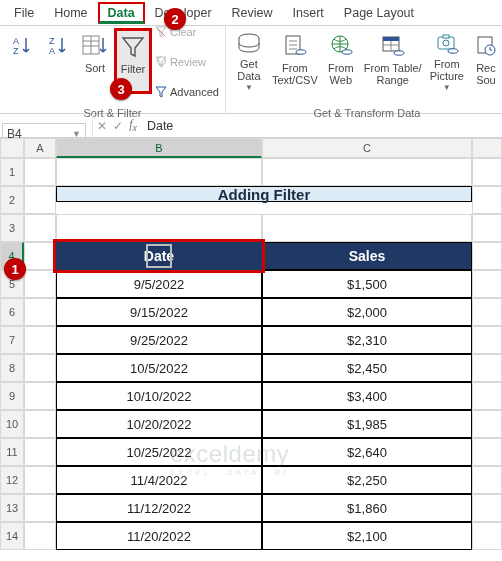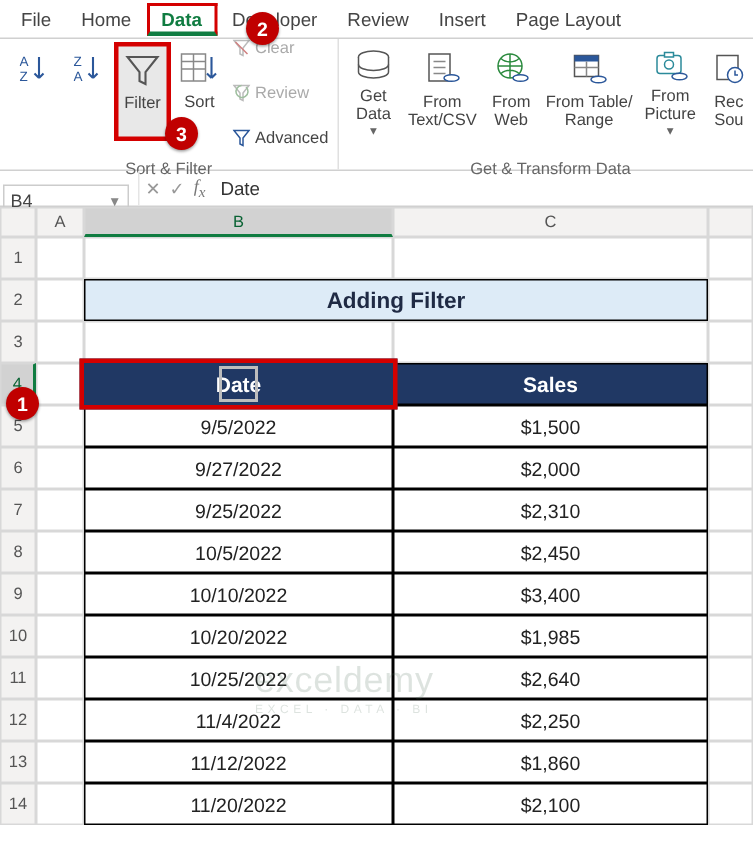--- a/index.html
+++ b/index.html
@@ -183,21 +183,21 @@
   .title-row {
     grid-column: 3 / span 2;
     background: #ddebf7;
     border: 1.5px solid #000;
     display: flex;
     align-items: center;
     justify-content: center;
     font-weight: 700;
     font-size: 15px;
     color: #1f2a44;
-    height: 28px;
+    height: 16px;
   }
   .th-cell {
     background: #203864;
     color: #fff;
     font-weight: 700;
     font-size: 14px;
     display: flex;
     align-items: center;
     justify-content: center;
     border: 1.5px solid #000;
@@ -288,39 +288,39 @@
       </div>
       <div class="big-btn" style="min-width:20px">
         <div class="icon-box">
           <svg width="18" height="22" viewBox="0 0 18 22">
               <text x="0" y="9" font-size="9" fill="#2b579a">Z</text>
               <text x="0" y="19" font-size="9" fill="#2b579a">A</text>
               <path d="M13 3v14m0 0l-3-3m3 3l3-3" stroke="#2b579a" stroke-width="1.4" fill="none"></path>
             </svg>
         </div>
       </div>
-      <div class="big-btn filter-box">
-        <div class="icon-box">
-          <svg width="26" height="26" viewBox="0 0 26 26">
-              <path d="M3 4h20l-8 10v8l-4-2v-6z" fill="#e8e8e8" stroke="#555" stroke-width="1.4"></path>
-            </svg>
-        </div>
-        <div class="lbl">Filter</div>
-      </div>
       <div class="big-btn">
         <div class="icon-box">
           <svg width="26" height="24" viewBox="0 0 26 24">
               <rect x="1" y="2" width="16" height="18" fill="#fff" stroke="#888"></rect>
               <line x1="1" y1="7" x2="17" y2="7" stroke="#888"></line>
               <line x1="1" y1="12" x2="17" y2="12" stroke="#888"></line>
               <line x1="9" y1="2" x2="9" y2="20" stroke="#888"></line>
               <path d="M21 4v14m0 0l-3-3m3 3l3-3" stroke="#2b579a" stroke-width="1.4" fill="none"></path>
             </svg>
         </div>
         <div class="lbl">Sort</div>
+      </div>
+      <div class="big-btn filter-box">
+        <div class="icon-box">
+          <svg width="26" height="26" viewBox="0 0 26 26">
+              <path d="M3 4h20l-8 10v8l-4-2v-6z" fill="#e8e8e8" stroke="#555" stroke-width="1.4"></path>
+            </svg>
+        </div>
+        <div class="lbl">Filter</div>
       </div>
       <div class="mini-stack">
         <div class="mini-item">
           <span class="mi-icon">
               <svg width="12" height="12" viewBox="0 0 12 12">
                 <path d="M1 1h10L7 6v5l-2-1V6z" fill="none" stroke="#bbb"></path>
                 <line x1="2" y1="2" x2="10" y2="10" stroke="#d08080"></line>
               </svg>
             </span>
           <span>Clear</span>
@@ -474,21 +474,21 @@
   <div class="cell"></div>
 
   <div class="rh">5</div>
   <div class="cell"></div>
   <div class="td-cell">9/5/2022</div>
   <div class="td-cell">$1,500</div>
   <div class="cell"></div>
 
   <div class="rh">6</div>
   <div class="cell"></div>
-  <div class="td-cell">9/27/2022</div>
+  <div class="td-cell">9/15/2022</div>
   <div class="td-cell">$2,000</div>
   <div class="cell"></div>
 
   <div class="rh">7</div>
   <div class="cell"></div>
   <div class="td-cell">9/25/2022</div>
   <div class="td-cell">$2,310</div>
   <div class="cell"></div>
 
   <div class="rh">8</div>

